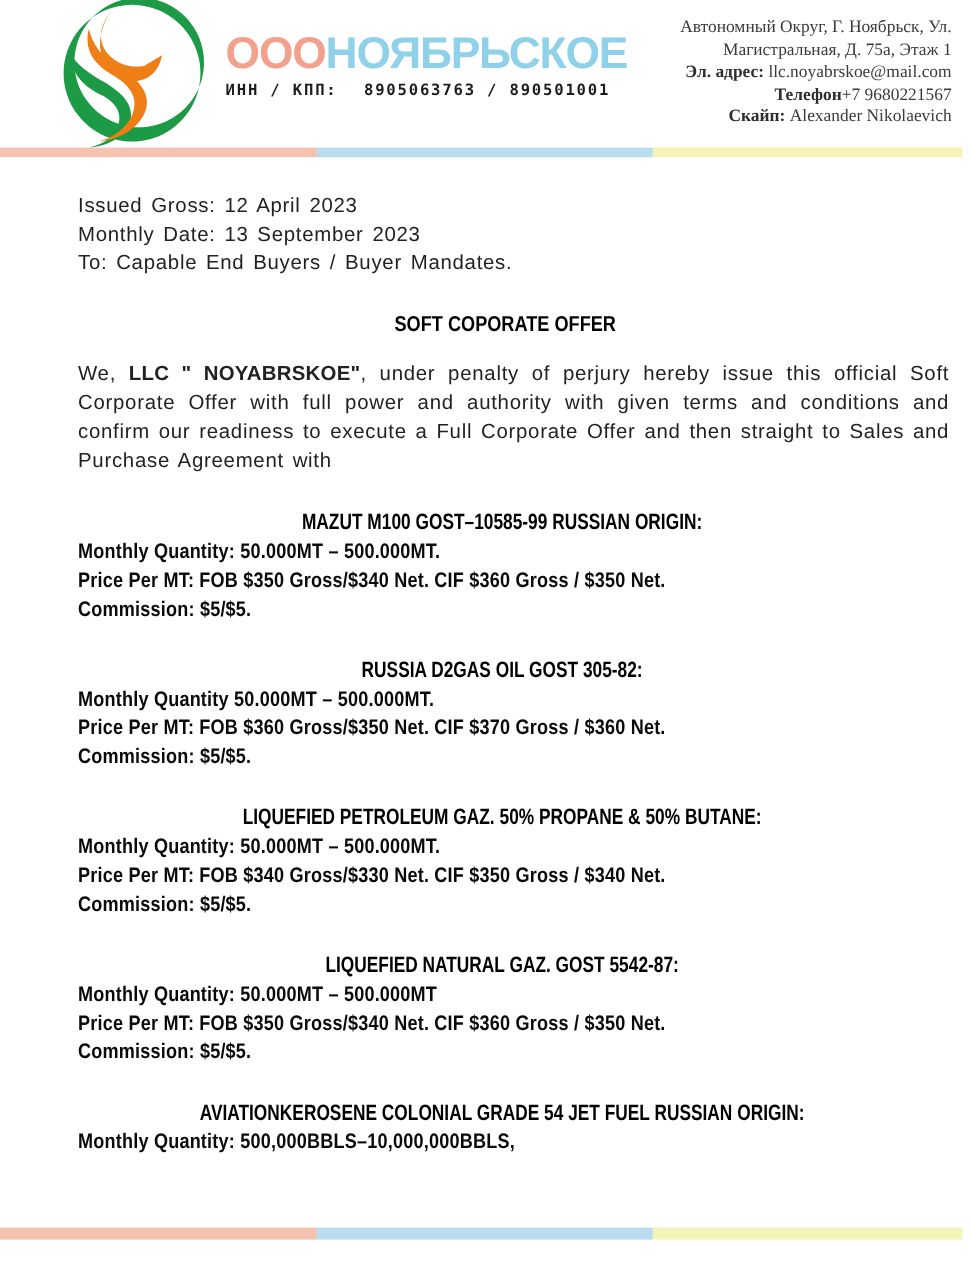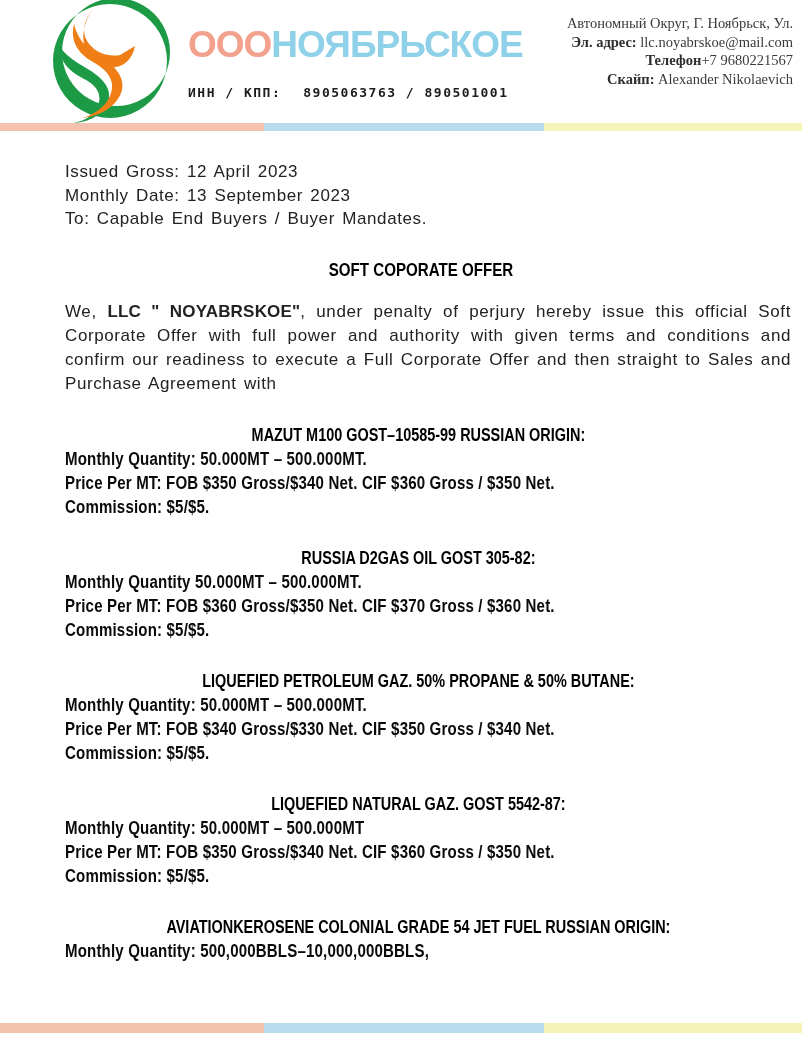--- a/index.html
+++ b/index.html
@@ -17,21 +17,21 @@
   
   .logo-wrap { position: absolute; left: 46px; top: 0px; width: 136px; height: 124px; }
   .brand { position: absolute; left: 188px; top: 24px; }
   .brand-name {
     font-size: 37px; font-weight: 700; letter-spacing: -1px;
     line-height: 42px; white-space: nowrap;
   }
   .brand-prefix { color: #f2a18d; }
   .brand-main { color: #8fd1e8; }
   .inn-line {
-    margin-top: 19px;
+    margin-top: 2px;
     font-family: "DejaVu Sans Mono", monospace;
     font-size: 13px; font-weight: 700; color: #1d1d1d;
     letter-spacing: 1.5px; white-space: nowrap;
   }
   .inn-label { margin-right: 22px; }
 
   .address-block {
     position: absolute; right: 15px; top: 14px;
     width: 330px; text-align: right;
     font-family: "Liberation Serif", serif;
@@ -100,20 +100,21 @@
     <div class="brand-name">
       <span class="brand-prefix">ООО</span><span class="brand-main">НОЯБРЬСКОЕ</span>
     </div>
     <div class="inn-line">
       <span class="inn-label">ИНН / КПП:</span><span>8905063763 / 890501001</span>
     </div>
   </div>
 
   <div class="address-block">
     <div>Автономный Округ, Г. Ноябрьск, Ул.</div>
+    <div>Магистральная, Д. 75а, Этаж 1</div>
     <div>
       <span class="lbl">Эл. адрес:</span>
       <span>llc.noyabrskoe@mail.com</span>
     </div>
     <div>
       <span class="lbl">Телефон</span><span>+7 9680221567</span>
     </div>
     <div>
       <span class="lbl">Скайп:</span>
       <span>Alexander Nikolaevich</span>

